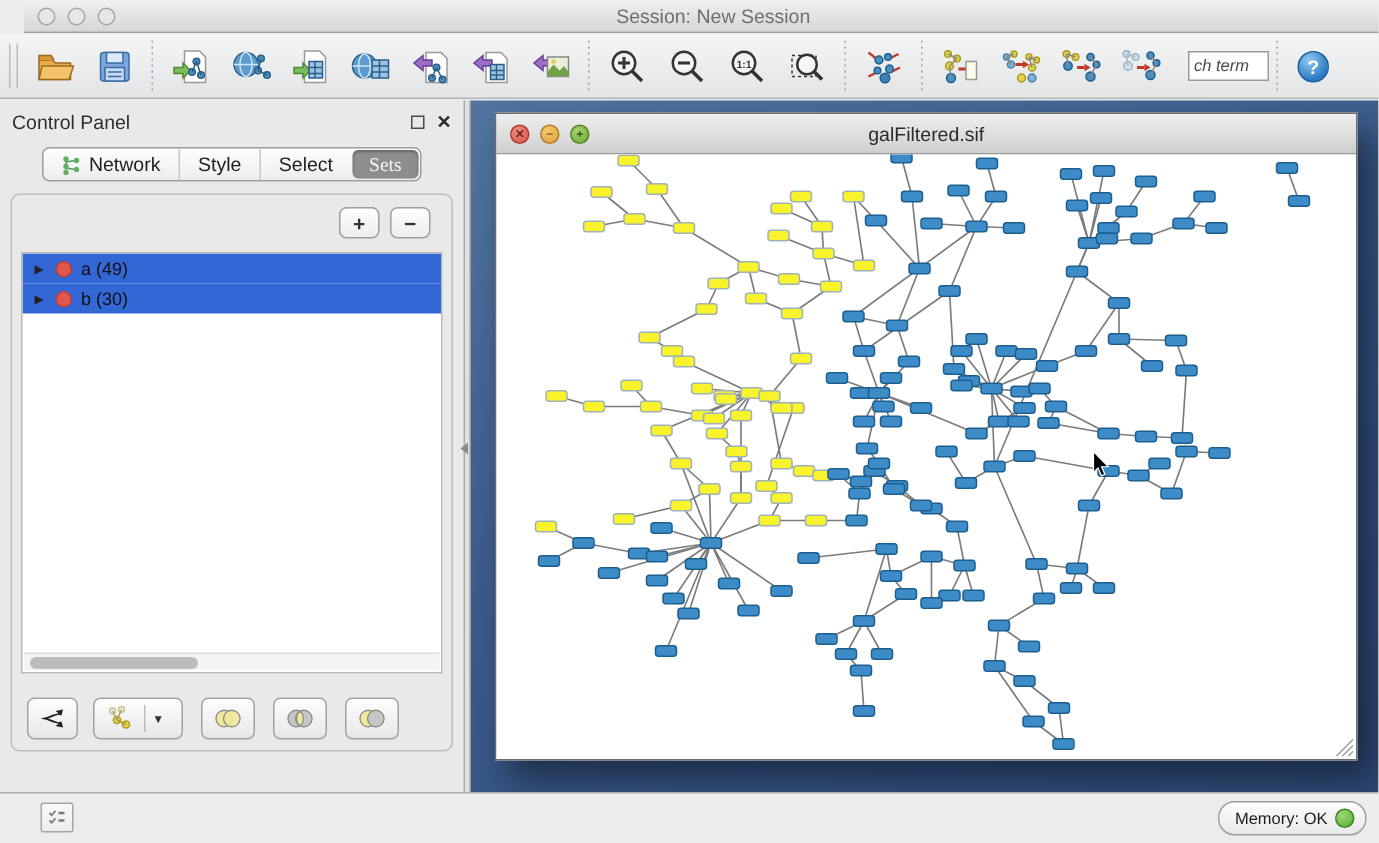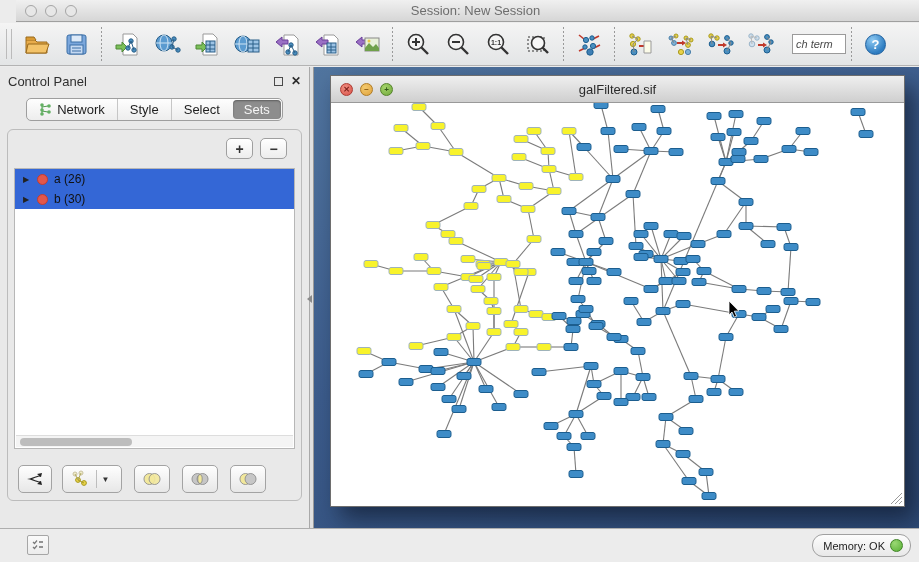--- a/index.html
+++ b/index.html
@@ -39,23 +39,23 @@
   .cp-title { font-size:13px; color:#2f2f2f; }
   .cp-hbtns { margin-left:auto; display:flex; gap:8px; align-items:center; }
   .float-box { width:9px; height:9px; border:1px solid #4a4a4a; background:transparent; }
   .cp-close { font-size:12px; font-weight:bold; color:#2c2c2c; line-height:1; }
 
   .tabbar { display:flex; justify-content:center; margin-top:3px; }
   .segctl { display:flex; border:1px solid #9e9e9e; border-radius:5px;
     background:linear-gradient(#fefefe,#ededed); overflow:hidden; }
   .seg { display:flex; align-items:center; gap:5px; padding:3px 12px; font-size:13px; color:#1e1e1e;
     border-left:1px solid #c6c6c6; }
-  .seg:first-child { border-left:none; }
+  .seg:first-child { border-left:none;align-items:flex-end; }
   .seg.sel { background:#8d8d8d; color:#f5f5f5; border-radius:4px; margin:1px; padding:0 11px;
-    border-left:none; box-shadow:inset 0 1px 2px rgba(0,0,0,.35); }
+    border-left:none; box-shadow:inset 0 1px 2px rgba(0,0,0,.35);font-family:Liberation Serif, serif; }
   .seg svg { width:13px; height:13px; }
 
   .cp-content { position:absolute; left:7px; right:7px; top:62px; height:372px;
     border:1px solid #bcbcbc; border-radius:6px; background:#e9e9e9; }
   .pm-row { position:absolute; top:8px; right:14px; display:flex; gap:7px; }
   .pmbtn { width:27px; height:21px; border:1px solid #9f9f9f; border-radius:5px;
     background:linear-gradient(#ffffff,#ededed); font-size:14px; font-weight:bold; color:#333;
     display:flex; align-items:center; justify-content:center; line-height:1; }
 
   .setlist { position:absolute; left:6px; right:6px; top:38px; height:281px; background:#fff;
@@ -386,21 +386,21 @@
       <div class="cp-content">
         <div class="pm-row">
           <div class="pmbtn">+</div>
           <div class="pmbtn">−</div>
         </div>
 
         <div class="setlist">
           <div class="setrow sel">
             <span class="disclosure">▶</span>
             <span class="reddot"></span>
-            <span>a (26)</span>
+            <span>a (49)</span>
           </div>
           <div class="setrow sel">
             <span class="disclosure">▶</span>
             <span class="reddot"></span>
             <span>b (30)</span>
           </div>
           <div class="hscroll">
             <div class="hthumb"></div>
           </div>
         </div>

